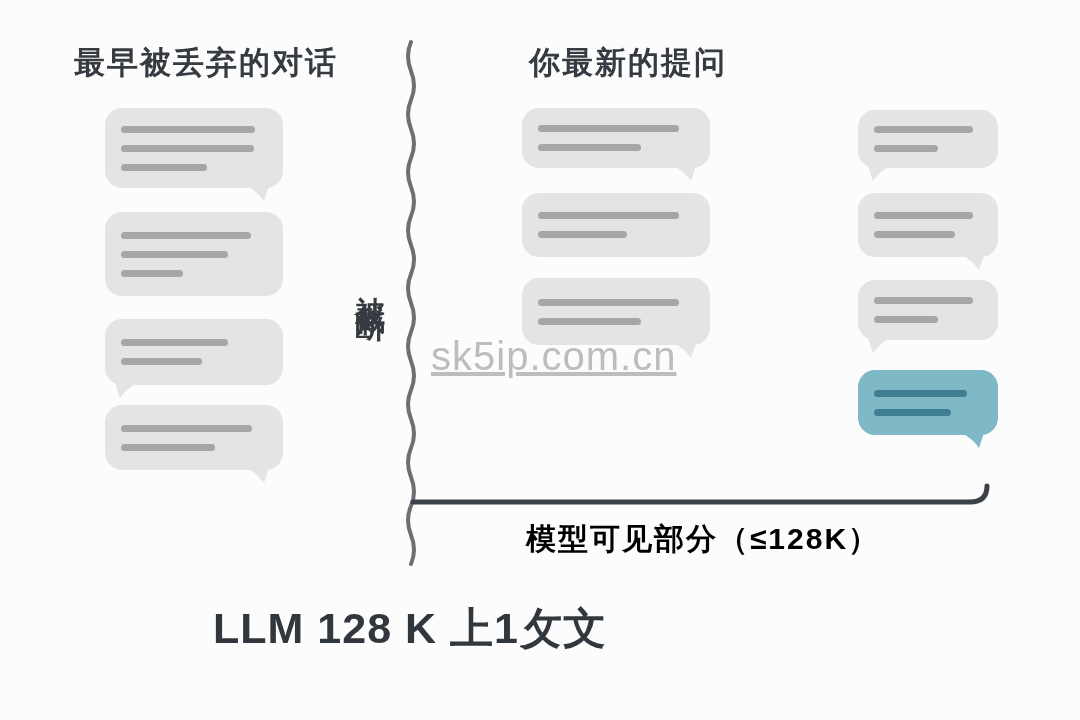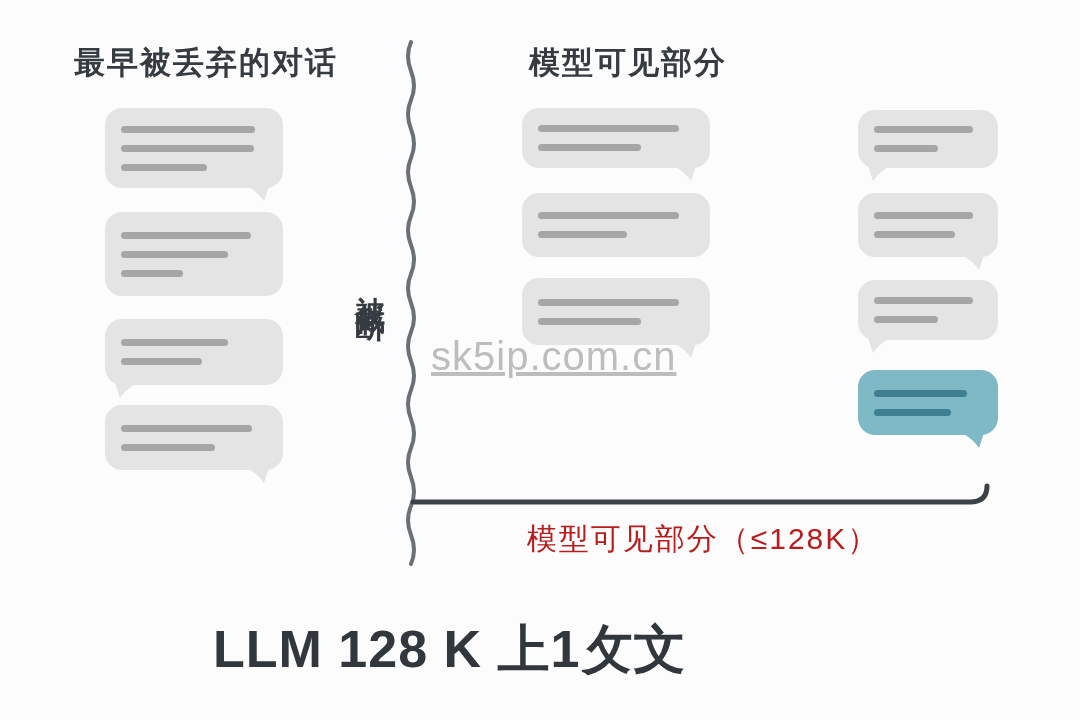--- a/index.html
+++ b/index.html
@@ -42,41 +42,41 @@
   .watermark{
     position:absolute;left:431px;top:334px;
     font-size:40px;font-weight:400;color:#bdbdbd;
     letter-spacing:1px;
     text-decoration:underline;
   }
   .bracket-label{
     position:absolute;left:703px;top:519px;
     transform:translateX(-50%);
     white-space:nowrap;
-    font-size:30px;font-weight:400;color:#b91c1c;
+    font-size:30px;font-weight:700;color:#000000;
     letter-spacing:2px;
   }
   .main-title{
-    position:absolute;left:213px;top:615px;
-    font-size:52px;font-weight:700;color:#31373d;
+    position:absolute;left:213px;top:600px;
+    font-size:43px;font-weight:700;color:#31373d;
     letter-spacing:1px;white-space:nowrap;
   }
 </style>
 </head>
 <body>
 
 <div class="canvas">
 
   <svg class="overlay-svg" width="1080" height="720" viewBox="0 0 1080 720">
     <path d="M 411 42 q -6 14 0 29 q 6 15 0 29 q -6 14 0 29 q 6 15 0 29 q -6 14 0 29 q 6 15 0 29 q -6 14 0 29 q 6 15 0 29 q -6 14 0 29 q 6 15 0 29 q -6 14 0 29 q 6 15 0 29 q -6 14 0 29 q 6 15 0 29 q -6 14 0 29 q 6 15 0 29 q -6 14 0 29 q 6 15 0 29" fill="none" stroke="#6b7075" stroke-width="4" stroke-linecap="round"></path>
     <path d="M 413 502 L 970 502 Q 987 502 987 486" fill="none" stroke="#3b4147" stroke-width="5" stroke-linecap="round"></path>
   </svg>
 
   <div class="col-header h-discarded">最早被丢弃的对话</div>
-  <div class="col-header h-kept">模型可见部分</div>
+  <div class="col-header h-kept">你最新的提问</div>
 
   <div class="column" style="left: 105px; width: 178px;">
       <div class="bubble" style="top: 108px; height: 80px; background: rgb(228, 228, 228);">
         <div class="line" style="width: 83%; background: rgb(166, 166, 166);"></div>
         <div class="line" style="width: 82%; background: rgb(166, 166, 166);"></div>
         <div class="line" style="width: 53%; background: rgb(166, 166, 166);"></div>
         <svg width="24" height="15" viewBox="0 0 24 15" class="tail tail-right">
           <path d="M2 0 H24 L19 15 Q13 6 2 0 Z" fill="#e4e4e4"></path>
         </svg>
       </div>

